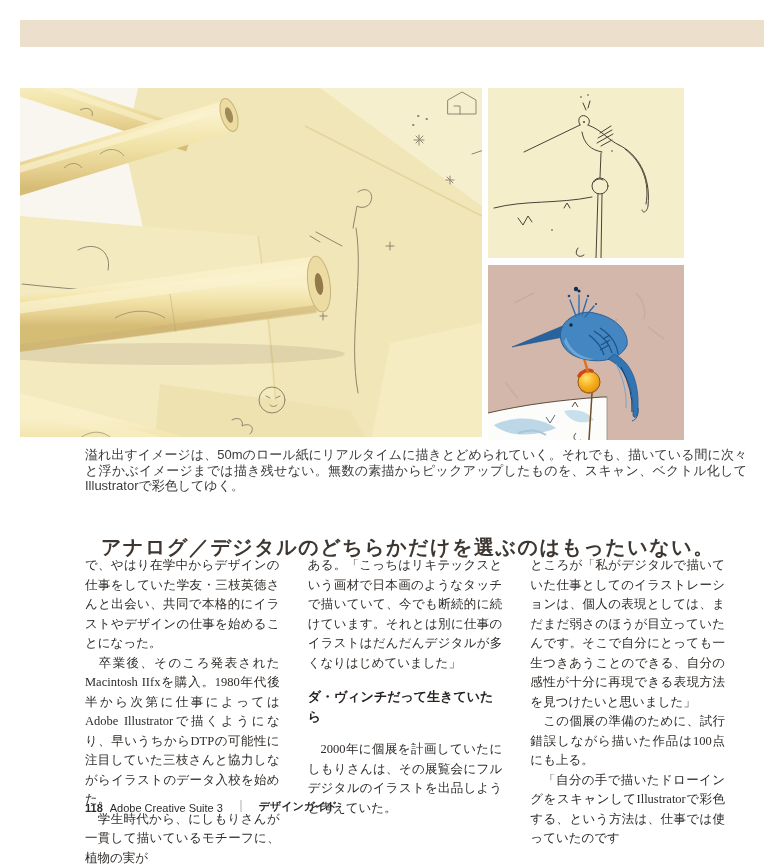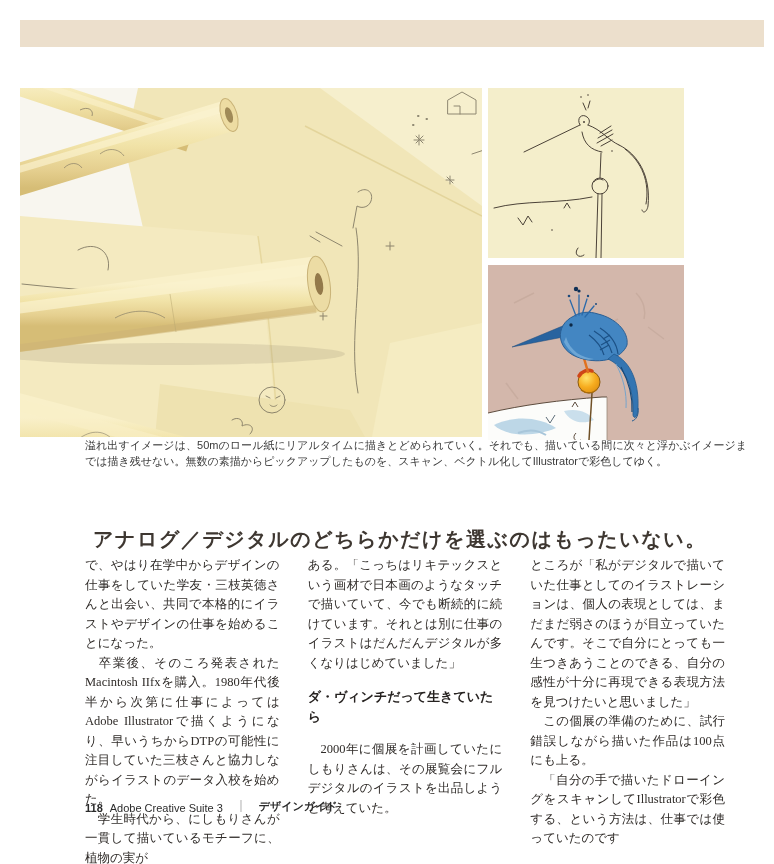--- a/index.html
+++ b/index.html
@@ -3,24 +3,24 @@
 <meta charset="utf-8">
 <style>
   html,body{margin:0;padding:0;background:#ffffff;}
   .page{position:relative;width:774px;height:864px;background:#ffffff;overflow:hidden;
         font-family:"Liberation Serif", serif;color:#2f2b28;}
   .header-bar{position:absolute;left:20px;top:20px;width:744px;height:27px;background:#ecdfcc;}
   .photo-main{position:absolute;left:20px;top:88px;width:462px;height:349px;overflow:hidden;}
   .photo-sketch{position:absolute;left:488px;top:88px;width:196px;height:170px;overflow:hidden;}
   .photo-colored{position:absolute;left:488px;top:265px;width:196px;height:175px;overflow:hidden;}
   svg{display:block;}
-  .caption{position:absolute;left:85px;top:438px;width:662px;
-           font-family:"Liberation Sans", sans-serif;font-size:11px;line-height:15.5px;
+  .caption{position:absolute;left:85px;top:447px;width:662px;
+           font-family:"Liberation Sans", sans-serif;font-size:13px;line-height:15.5px;
            color:#3a3a3a;text-align:justify;}
-  .headline{position:absolute;left:85px;top:518px;margin:8px;font-weight:600;
+  .headline{position:absolute;left:85px;top:518px;margin:16px;font-weight:600;
             font-size:20px;letter-spacing:1.5px;color:#3e3731;
             font-family:"Liberation Serif", serif;white-space:nowrap;}
   .columns{position:absolute;left:85px;top:556px;width:640px;display:flex;gap:28px;}
   .col{width:206px;font-size:12.5px;line-height:19.5px;text-align:justify;color:#2f2b28;}
   .para{margin:0;}
   .subhead{margin:0;font-family:"Liberation Sans", sans-serif;font-weight:bold;
            font-size:13px;line-height:19.5px;color:#262220;text-align:left;}
   .gap-top{margin-top:14px;}
   .footer{position:absolute;left:85px;top:797px;display:flex;align-items:flex-end;
           font-family:"Liberation Sans", sans-serif;font-size:11px;color:#2b2b2b;}

